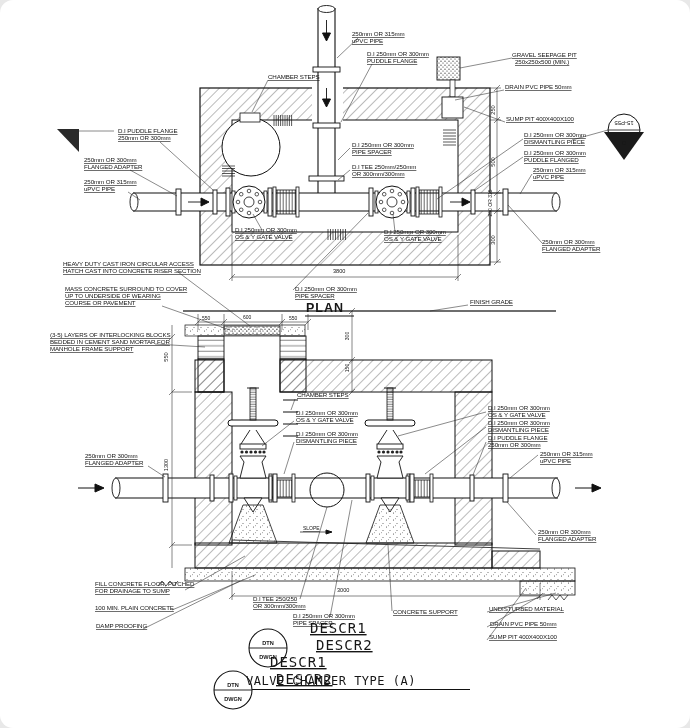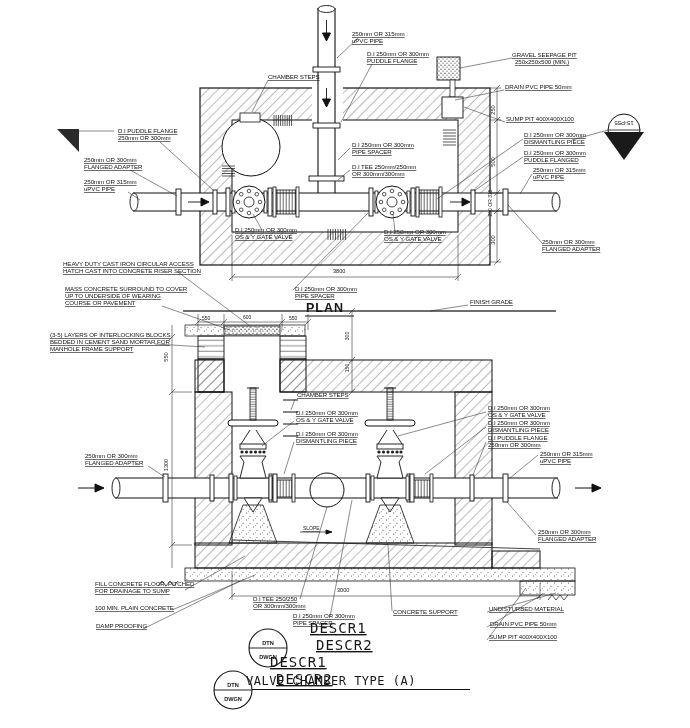--- a/index.html
+++ b/index.html
@@ -1,17 +1,17 @@
 <!DOCTYPE html>
 <html><head>
 <meta charset="utf-8">
 <style>
   html,body{margin:0;padding:0;background:#e8e8e8;}
   .canvas{position:relative;width:690px;height:728px;background:#ffffff;overflow:hidden;
-          font-family:"Liberation Sans",sans-serif;}
+          font-family:"Liberation Sans",sans-serif;border-radius:13px;}
   svg{position:absolute;left:0;top:0;}
   text{fill:#161616;}
   .lbl{font-size:6.2px;letter-spacing:-0.1px;text-decoration:underline;}
   .note{font-size:6.2px;letter-spacing:-0.1px;text-decoration:underline;}
   .dim{font-size:5.6px;text-decoration:none;}
   .dims{font-size:5px;text-decoration:none;}
   .vtitle{font-size:12.5px;font-weight:bold;letter-spacing:1px;}
   .descr{font-family:"DejaVu Sans Mono",monospace;font-size:14px;letter-spacing:1px;text-decoration:underline;}
   .maintitle{font-family:"DejaVu Sans Mono",monospace;font-size:12px;letter-spacing:0.5px;}
   .mark{font-size:5.6px;font-weight:bold;text-anchor:middle;}

